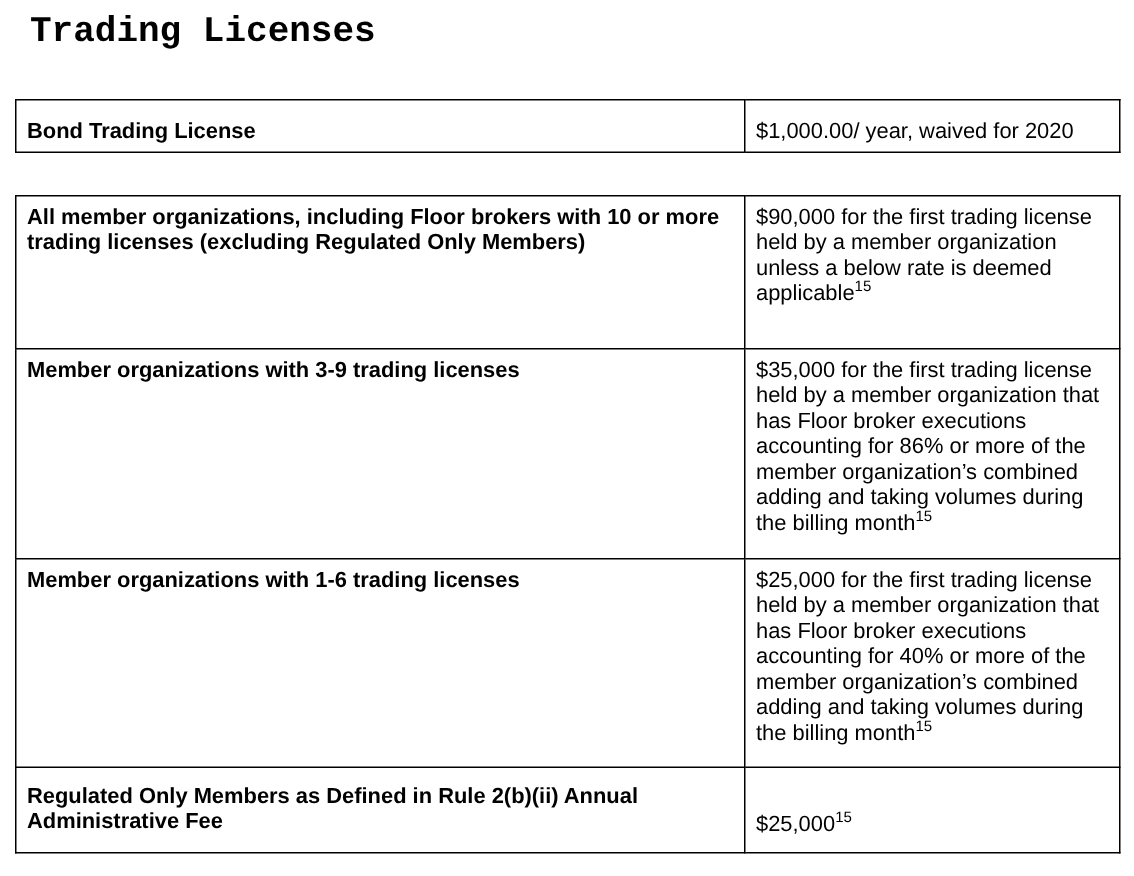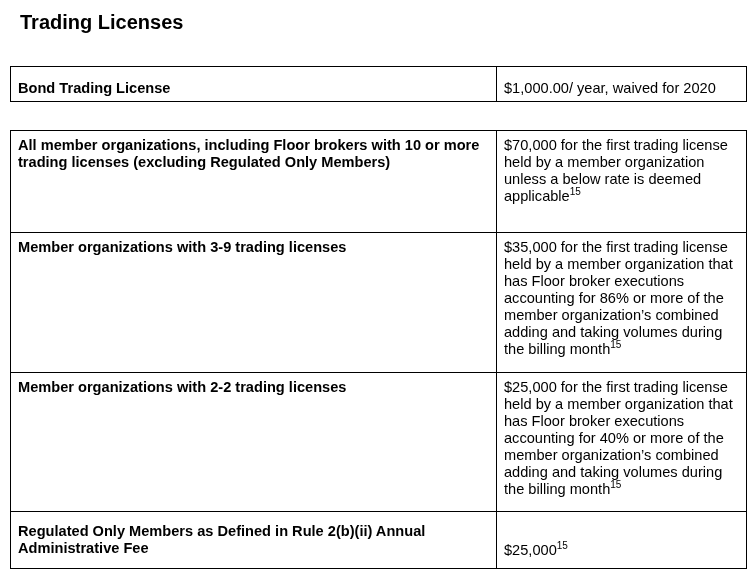--- a/index.html
+++ b/index.html
@@ -8,24 +8,25 @@
     background: #ffffff;
   }
   body {
     width: 756px;
     height: 584px;
     overflow: hidden;
     font-family: "Liberation Sans", "DejaVu Sans", sans-serif;
     color: #000000;
   }
   .page-title {
-    font-size: 20px;
+    font-size: 24px;
     line-height: 28px;
     font-weight: bold;
     margin: 8px 0 0 20px;
+    font-family: Liberation Mono, monospace;
   }
   table.doc-table {
     border-collapse: collapse;
     table-layout: fixed;
     width: 736px;
     margin-left: 10px;
   }
   table.doc-table td {
     border: 1.5px solid #000000;
     font-size: 14.6px;
@@ -78,30 +79,30 @@
         <td class="col-r">$1,000.00/ year, waived for 2020</td>
       </tr>
     </tbody>
   </table>
 
   <table class="doc-table tbl-annual">
     <tbody>
 
       <tr class="row-a">
         <td class="col-l cell-label">All member organizations, including Floor brokers with 10 or more trading licenses (excluding Regulated Only Members)</td>
-        <td class="col-r cell-fee"><span>$70,000 for the first trading license held by a member organization unless a below rate is deemed applicable</span><sup class="footnote-ref">15</sup></td>
+        <td class="col-r cell-fee"><span>$90,000 for the first trading license held by a member organization unless a below rate is deemed applicable</span><sup class="footnote-ref">15</sup></td>
       </tr>
 
       <tr class="row-b">
         <td class="col-l cell-label">Member organizations with 3-9 trading licenses</td>
         <td class="col-r cell-fee"><span>$35,000 for the first trading license held by a member organization that has Floor broker executions accounting for 86% or more of the member organization’s combined adding and taking volumes during the billing month</span><sup class="footnote-ref">15</sup></td>
       </tr>
 
       <tr class="row-c">
-        <td class="col-l cell-label">Member organizations with 2-2 trading licenses</td>
+        <td class="col-l cell-label">Member organizations with 1-6 trading licenses</td>
         <td class="col-r cell-fee"><span>$25,000 for the first trading license held by a member organization that has Floor broker executions accounting for 40% or more of the member organization’s combined adding and taking volumes during the billing month</span><sup class="footnote-ref">15</sup></td>
       </tr>
 
       <tr class="row-d">
         <td class="col-l cell-label">Regulated Only Members as Defined in Rule 2(b)(ii) Annual Administrative Fee</td>
         <td class="col-r cell-fee"><span>$25,000</span><sup class="footnote-ref">15</sup></td>
       </tr>
     </tbody>
   </table>
 

